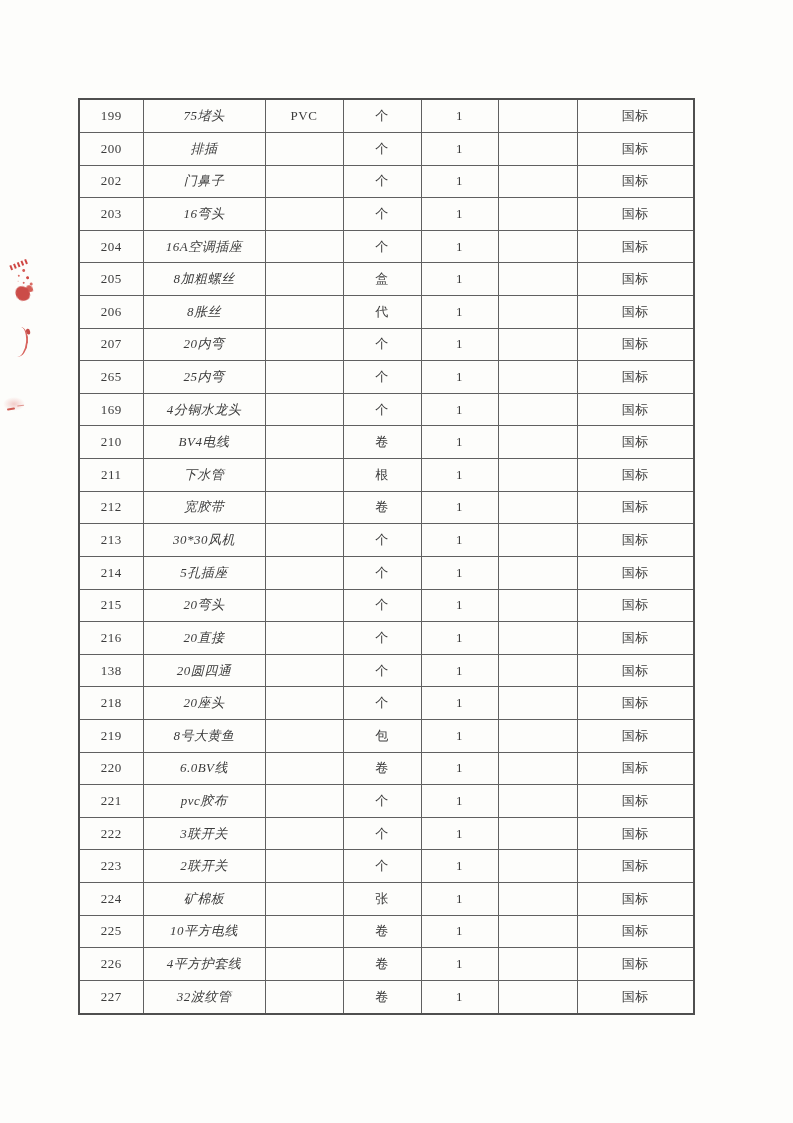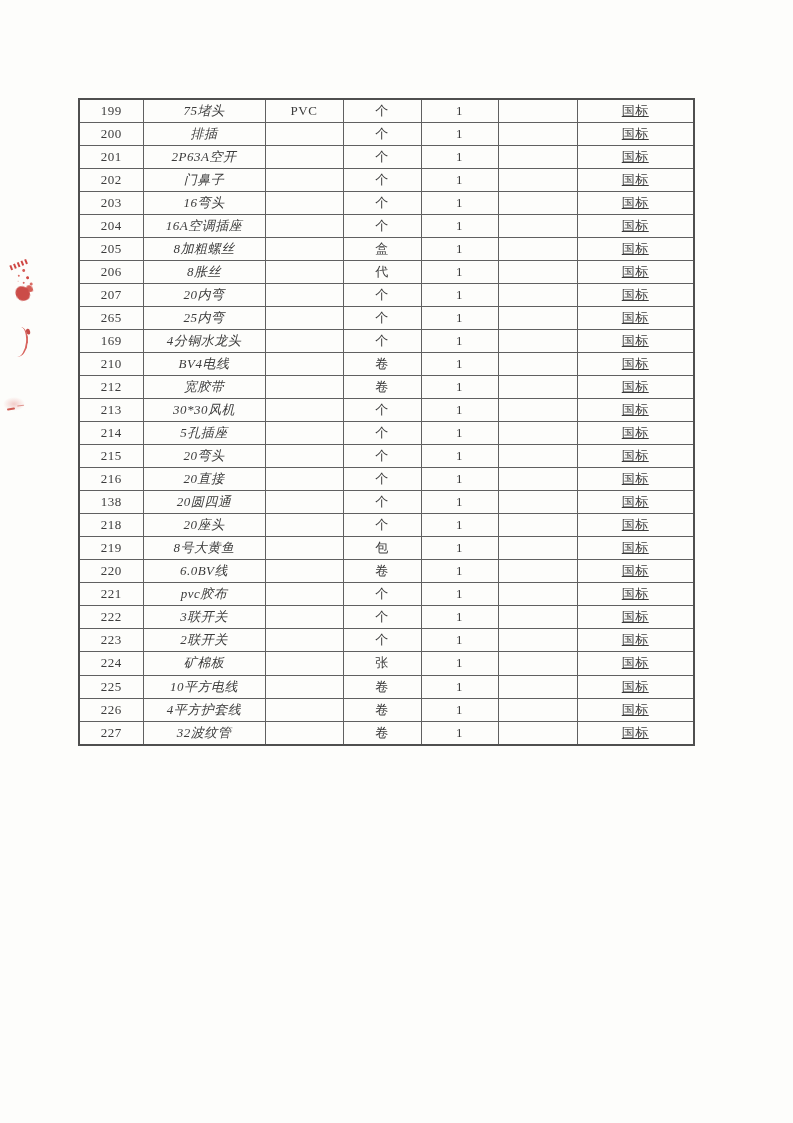--- a/index.html
+++ b/index.html
@@ -21,21 +21,21 @@
     inset: 0;
     background: #fdfdfb;
   }
 
   
   table.materials {
     position: absolute;
     left: 78px;
     top: 98px;
     width: 615px;
-    height: 648px;
+    height: 917px;
     border-collapse: collapse;
     table-layout: fixed;
   }
   table.materials td {
     border: 1.5px solid #606060;
     box-shadow: 0 0 0.5px #8a8a8a;
     text-align: center;
     vertical-align: middle;
     padding: 0;
     font-size: 13px;
@@ -44,21 +44,21 @@
     white-space: nowrap;
     overflow: hidden;
   }
   table.materials { border: 2px solid #4f4f4f; }
   .col-seq      { width: 64px; }
   .col-name     { width: 122px; font-style: italic; }
   .col-material { width: 78px; }
   .col-unit     { width: 78px; }
   .col-qty      { width: 77px; }
   .col-note     { width: 79px; }
-  .col-standard { width: 117px; letter-spacing: 1.5px; text-decoration: underline; }
+  .col-standard { width: 117px; letter-spacing: 1.5px; }
 
   
   .seal-fragment {
     position: absolute;
     left: 11px;
     top: 259px;
     width: 28px;
     height: 46px;
     transform: rotate(-14deg);
     opacity: 0.88;
@@ -160,29 +160,20 @@
         <tr>
           <td class="col-seq">200</td>
           <td class="col-name">排插</td>
           <td class="col-material"></td>
           <td class="col-unit">个</td>
           <td class="col-qty">1</td>
           <td class="col-note"></td>
           <td class="col-standard">国标</td>
         </tr>
         <tr>
-          <td class="col-seq">201</td>
-          <td class="col-name">2P63A空开</td>
-          <td class="col-material"></td>
-          <td class="col-unit">个</td>
-          <td class="col-qty">1</td>
-          <td class="col-note"></td>
-          <td class="col-standard">国标</td>
-        </tr>
-        <tr>
           <td class="col-seq">202</td>
           <td class="col-name">门鼻子</td>
           <td class="col-material"></td>
           <td class="col-unit">个</td>
           <td class="col-qty">1</td>
           <td class="col-note"></td>
           <td class="col-standard">国标</td>
         </tr>
         <tr>
           <td class="col-seq">203</td>
@@ -250,20 +241,29 @@
         <tr>
           <td class="col-seq">210</td>
           <td class="col-name">BV4电线</td>
           <td class="col-material"></td>
           <td class="col-unit">卷</td>
           <td class="col-qty">1</td>
           <td class="col-note"></td>
           <td class="col-standard">国标</td>
         </tr>
         <tr>
+          <td class="col-seq">211</td>
+          <td class="col-name">下水管</td>
+          <td class="col-material"></td>
+          <td class="col-unit">根</td>
+          <td class="col-qty">1</td>
+          <td class="col-note"></td>
+          <td class="col-standard">国标</td>
+        </tr>
+        <tr>
           <td class="col-seq">212</td>
           <td class="col-name">宽胶带</td>
           <td class="col-material"></td>
           <td class="col-unit">卷</td>
           <td class="col-qty">1</td>
           <td class="col-note"></td>
           <td class="col-standard">国标</td>
         </tr>
         <tr>
           <td class="col-seq">213</td>

